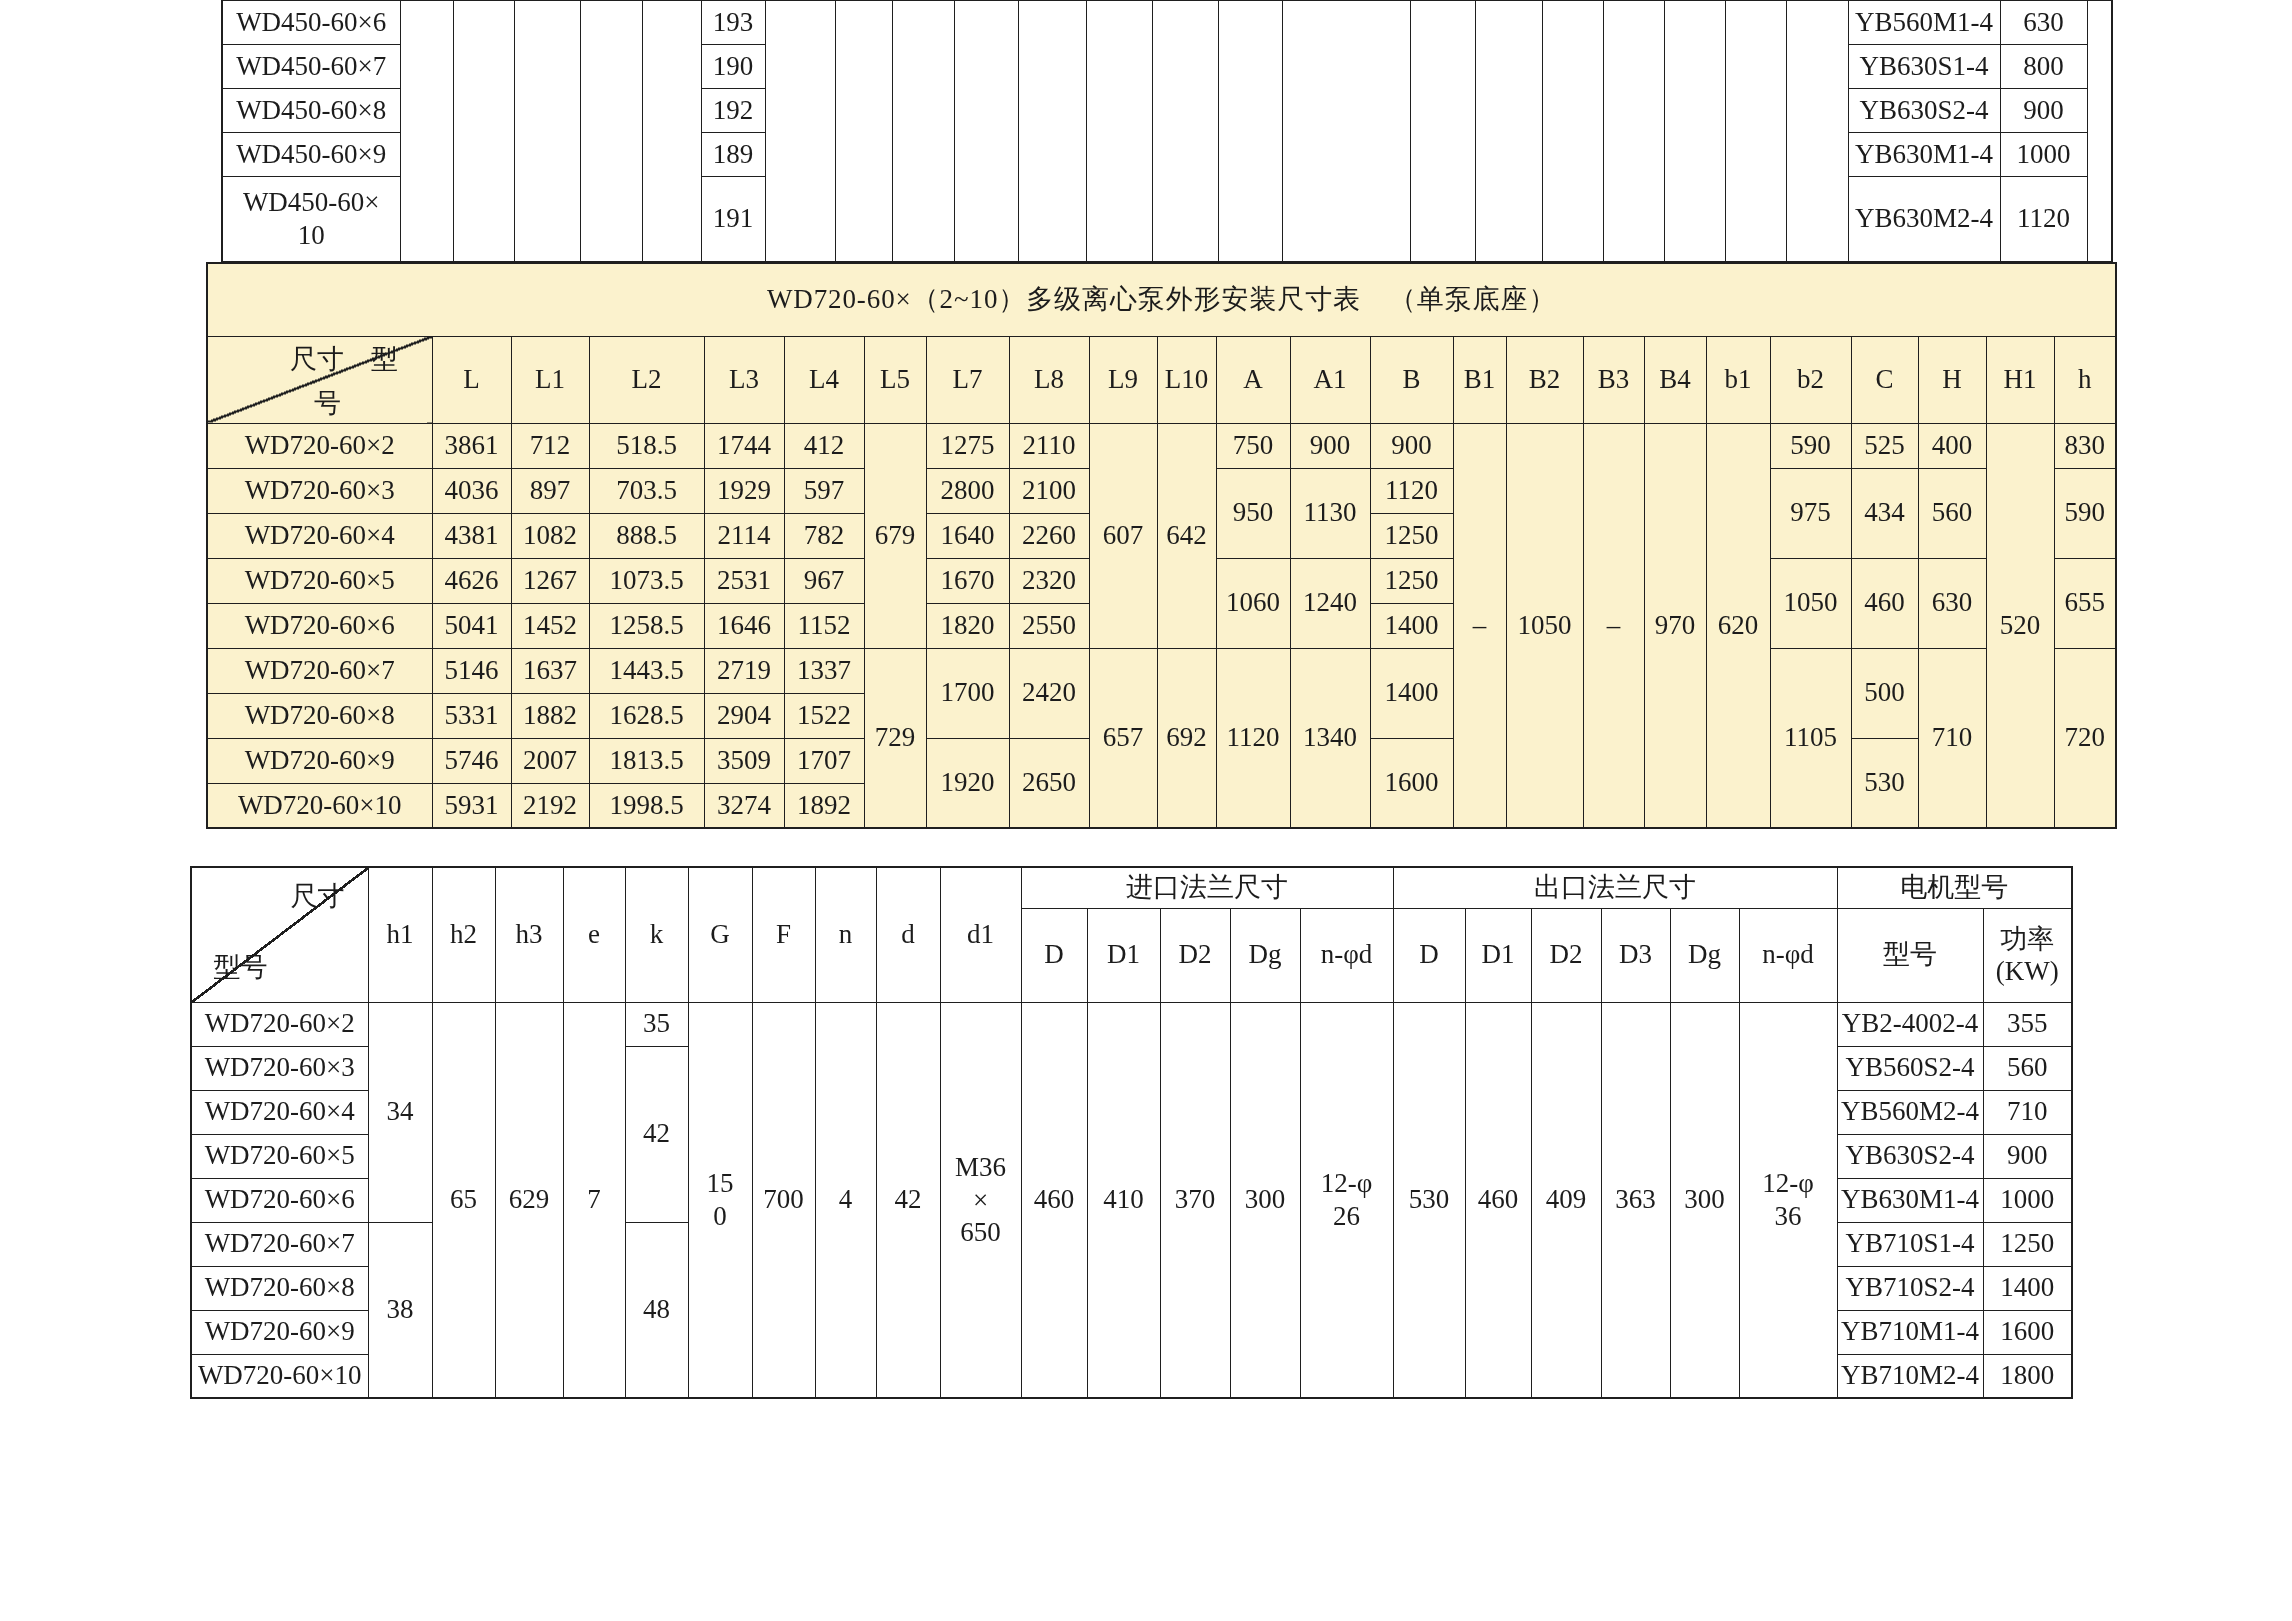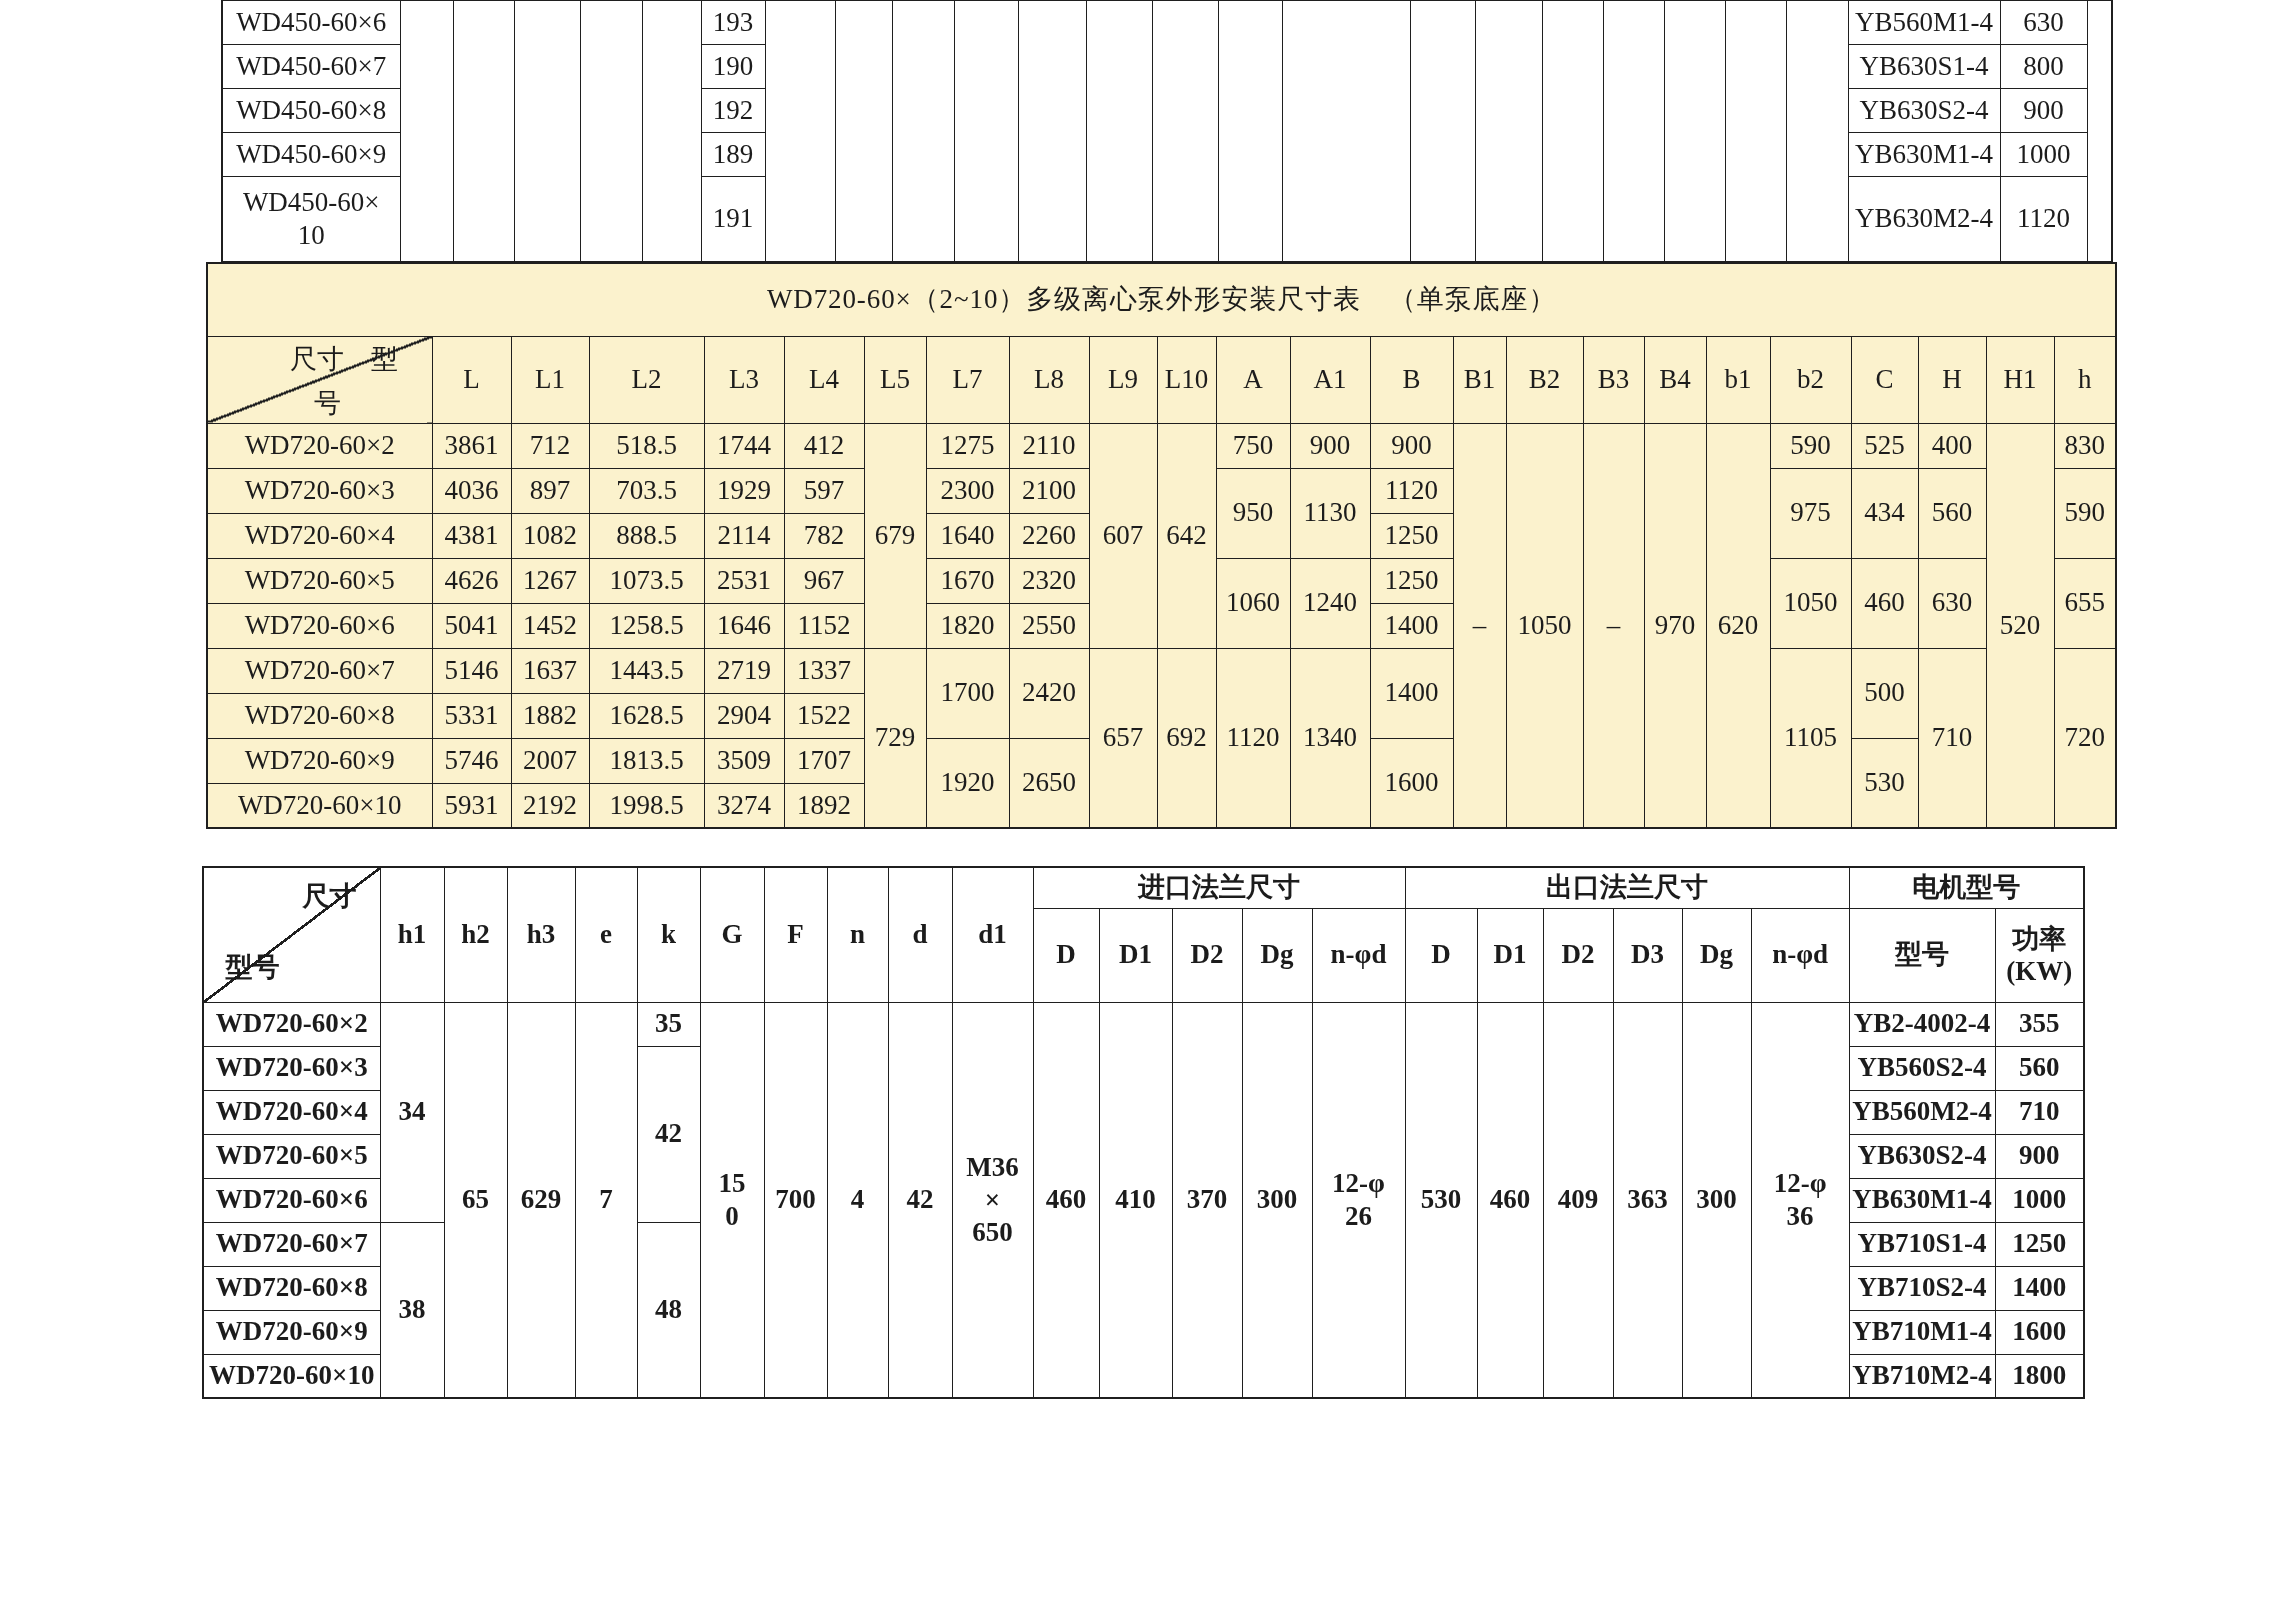--- a/index.html
+++ b/index.html
@@ -217,21 +217,21 @@
     <td rowspan="9">520</td>
     <td>830</td>
   </tr>
   <tr style="height:45px">
     <td class="mdl">WD720-60×3</td>
     <td>4036</td>
     <td>897</td>
     <td class="al-r">703.5</td>
     <td>1929</td>
     <td>597</td>
-    <td>2300</td>
+    <td>2800</td>
     <td>2100</td>
     <td rowspan="2">950</td>
     <td rowspan="2">1130</td>
     <td>1120</td>
     <td rowspan="2">975</td>
     <td rowspan="2">434</td>
     <td rowspan="2">560</td>
     <td rowspan="2">590</td>
   </tr>
   <tr style="height:45px">
@@ -317,21 +317,21 @@
     <td class="mdl">WD720-60×10</td>
     <td>5931</td>
     <td>2192</td>
     <td class="al-r">1998.5</td>
     <td>3274</td>
     <td>1892</td>
   </tr>
 </tbody>
   </table>
 
-<table class="t" style="left:202px;top:866px;width:1874px;font-weight:bold;">
+<table class="t" style="left:190px;top:866px;width:1874px;">
   <colgroup>
     <col style="width:177px">
       <col style="width:64px">
       <col style="width:63px">
       <col style="width:68px">
       <col style="width:62px">
       <col style="width:63px">
     <col style="width:64px">
       <col style="width:63px">
       <col style="width:61px">

